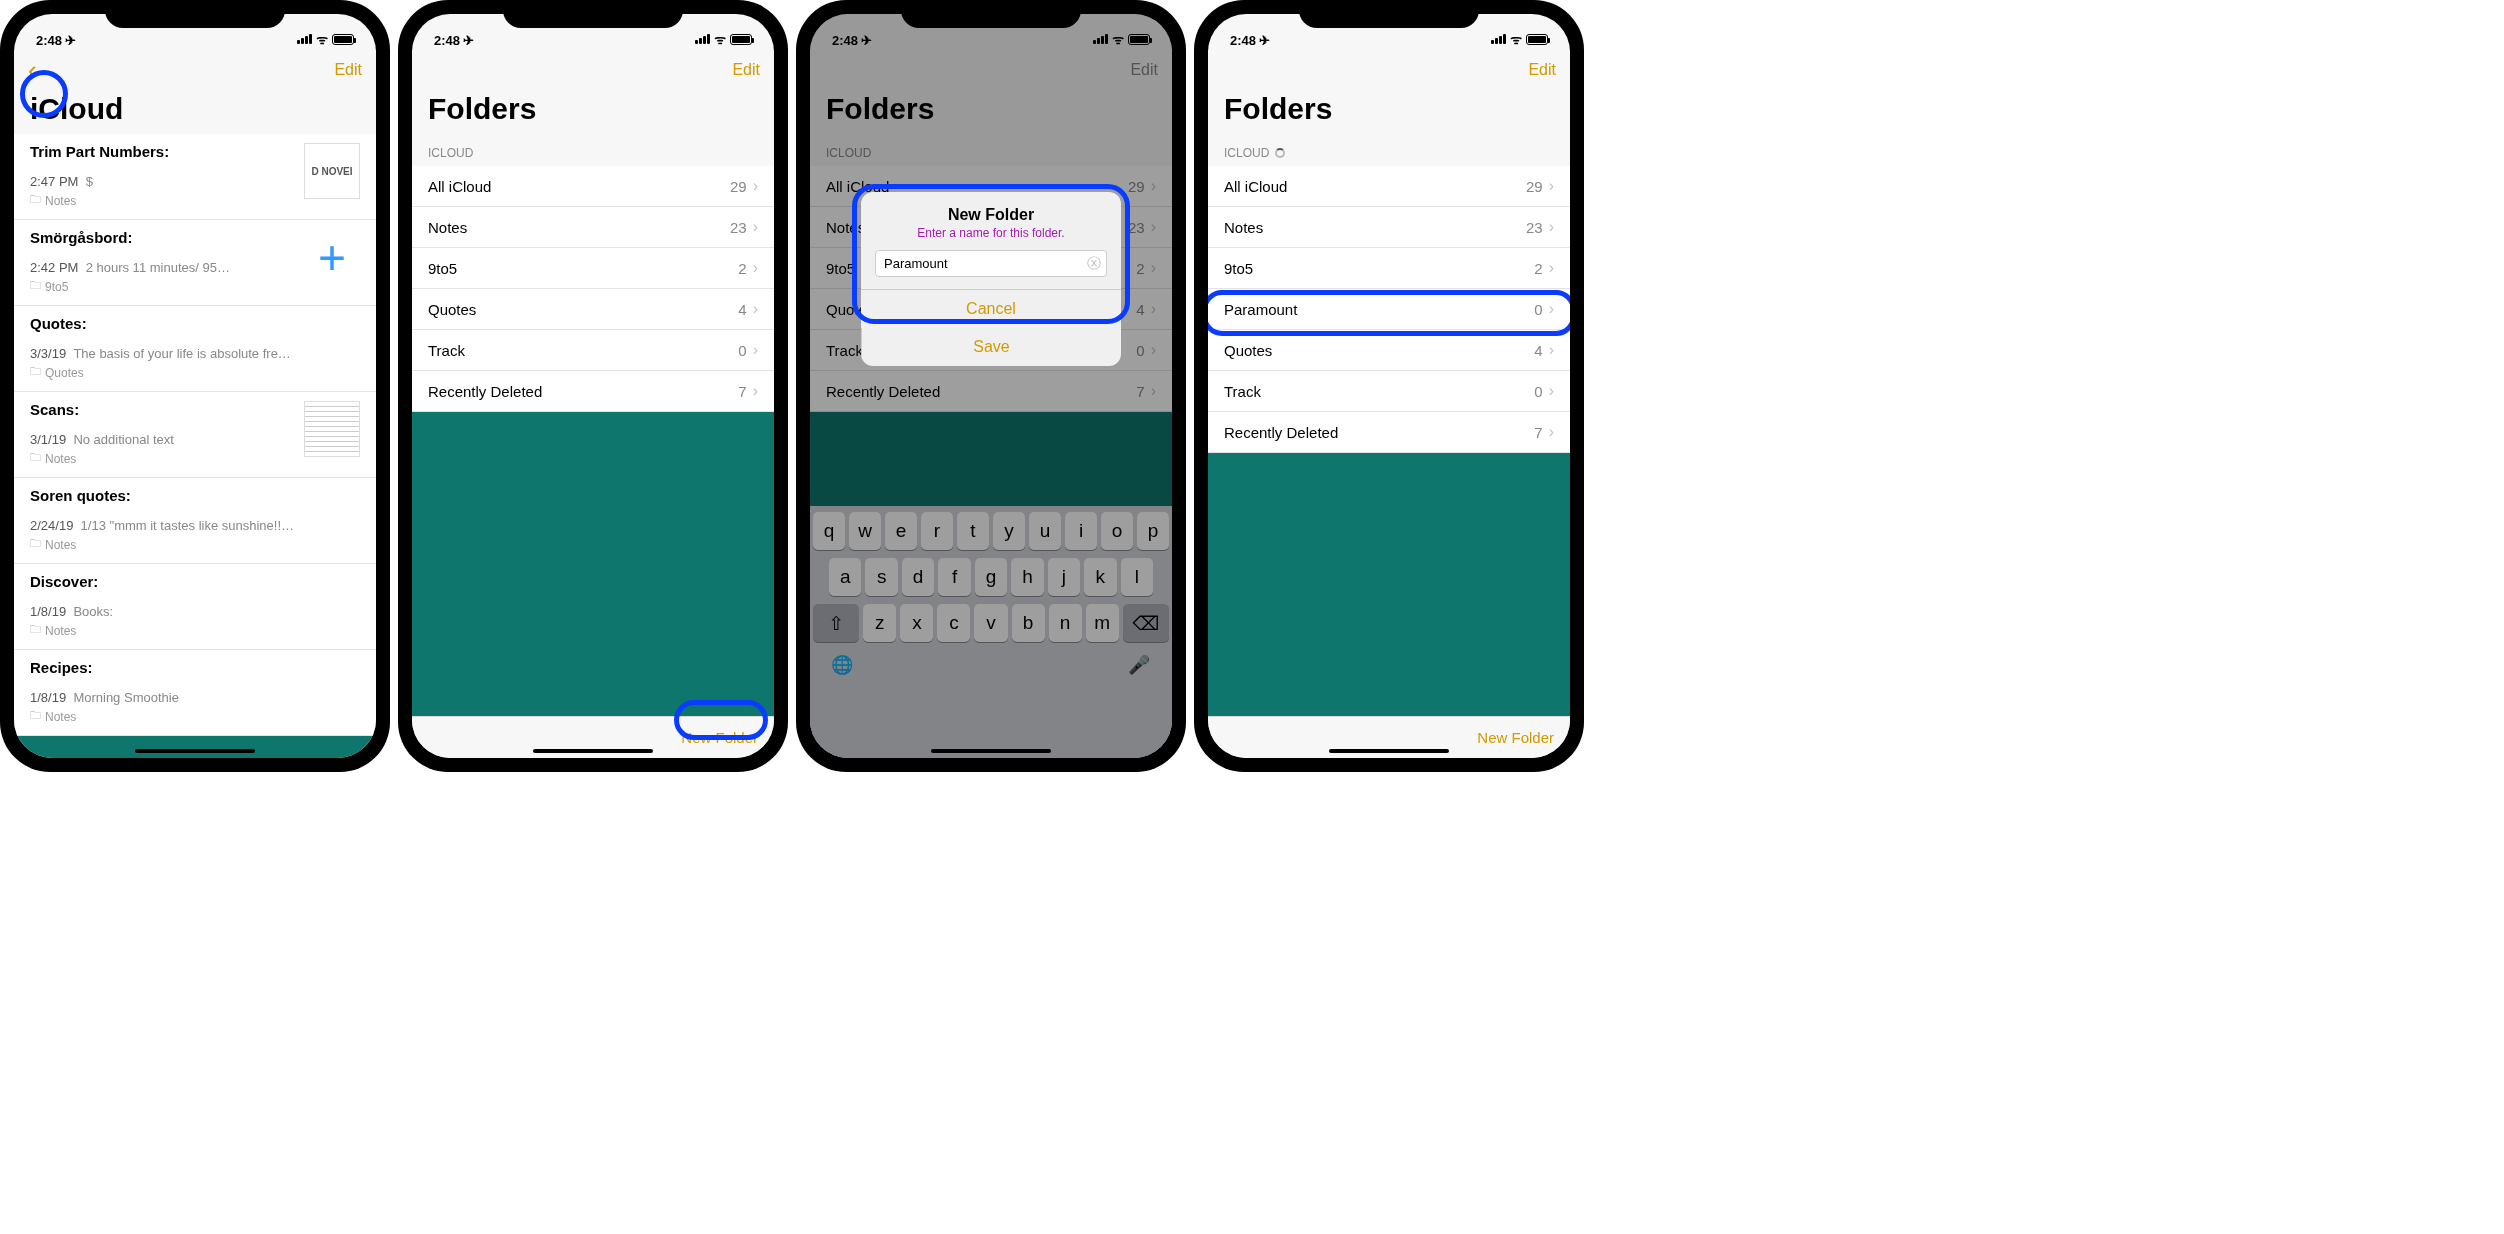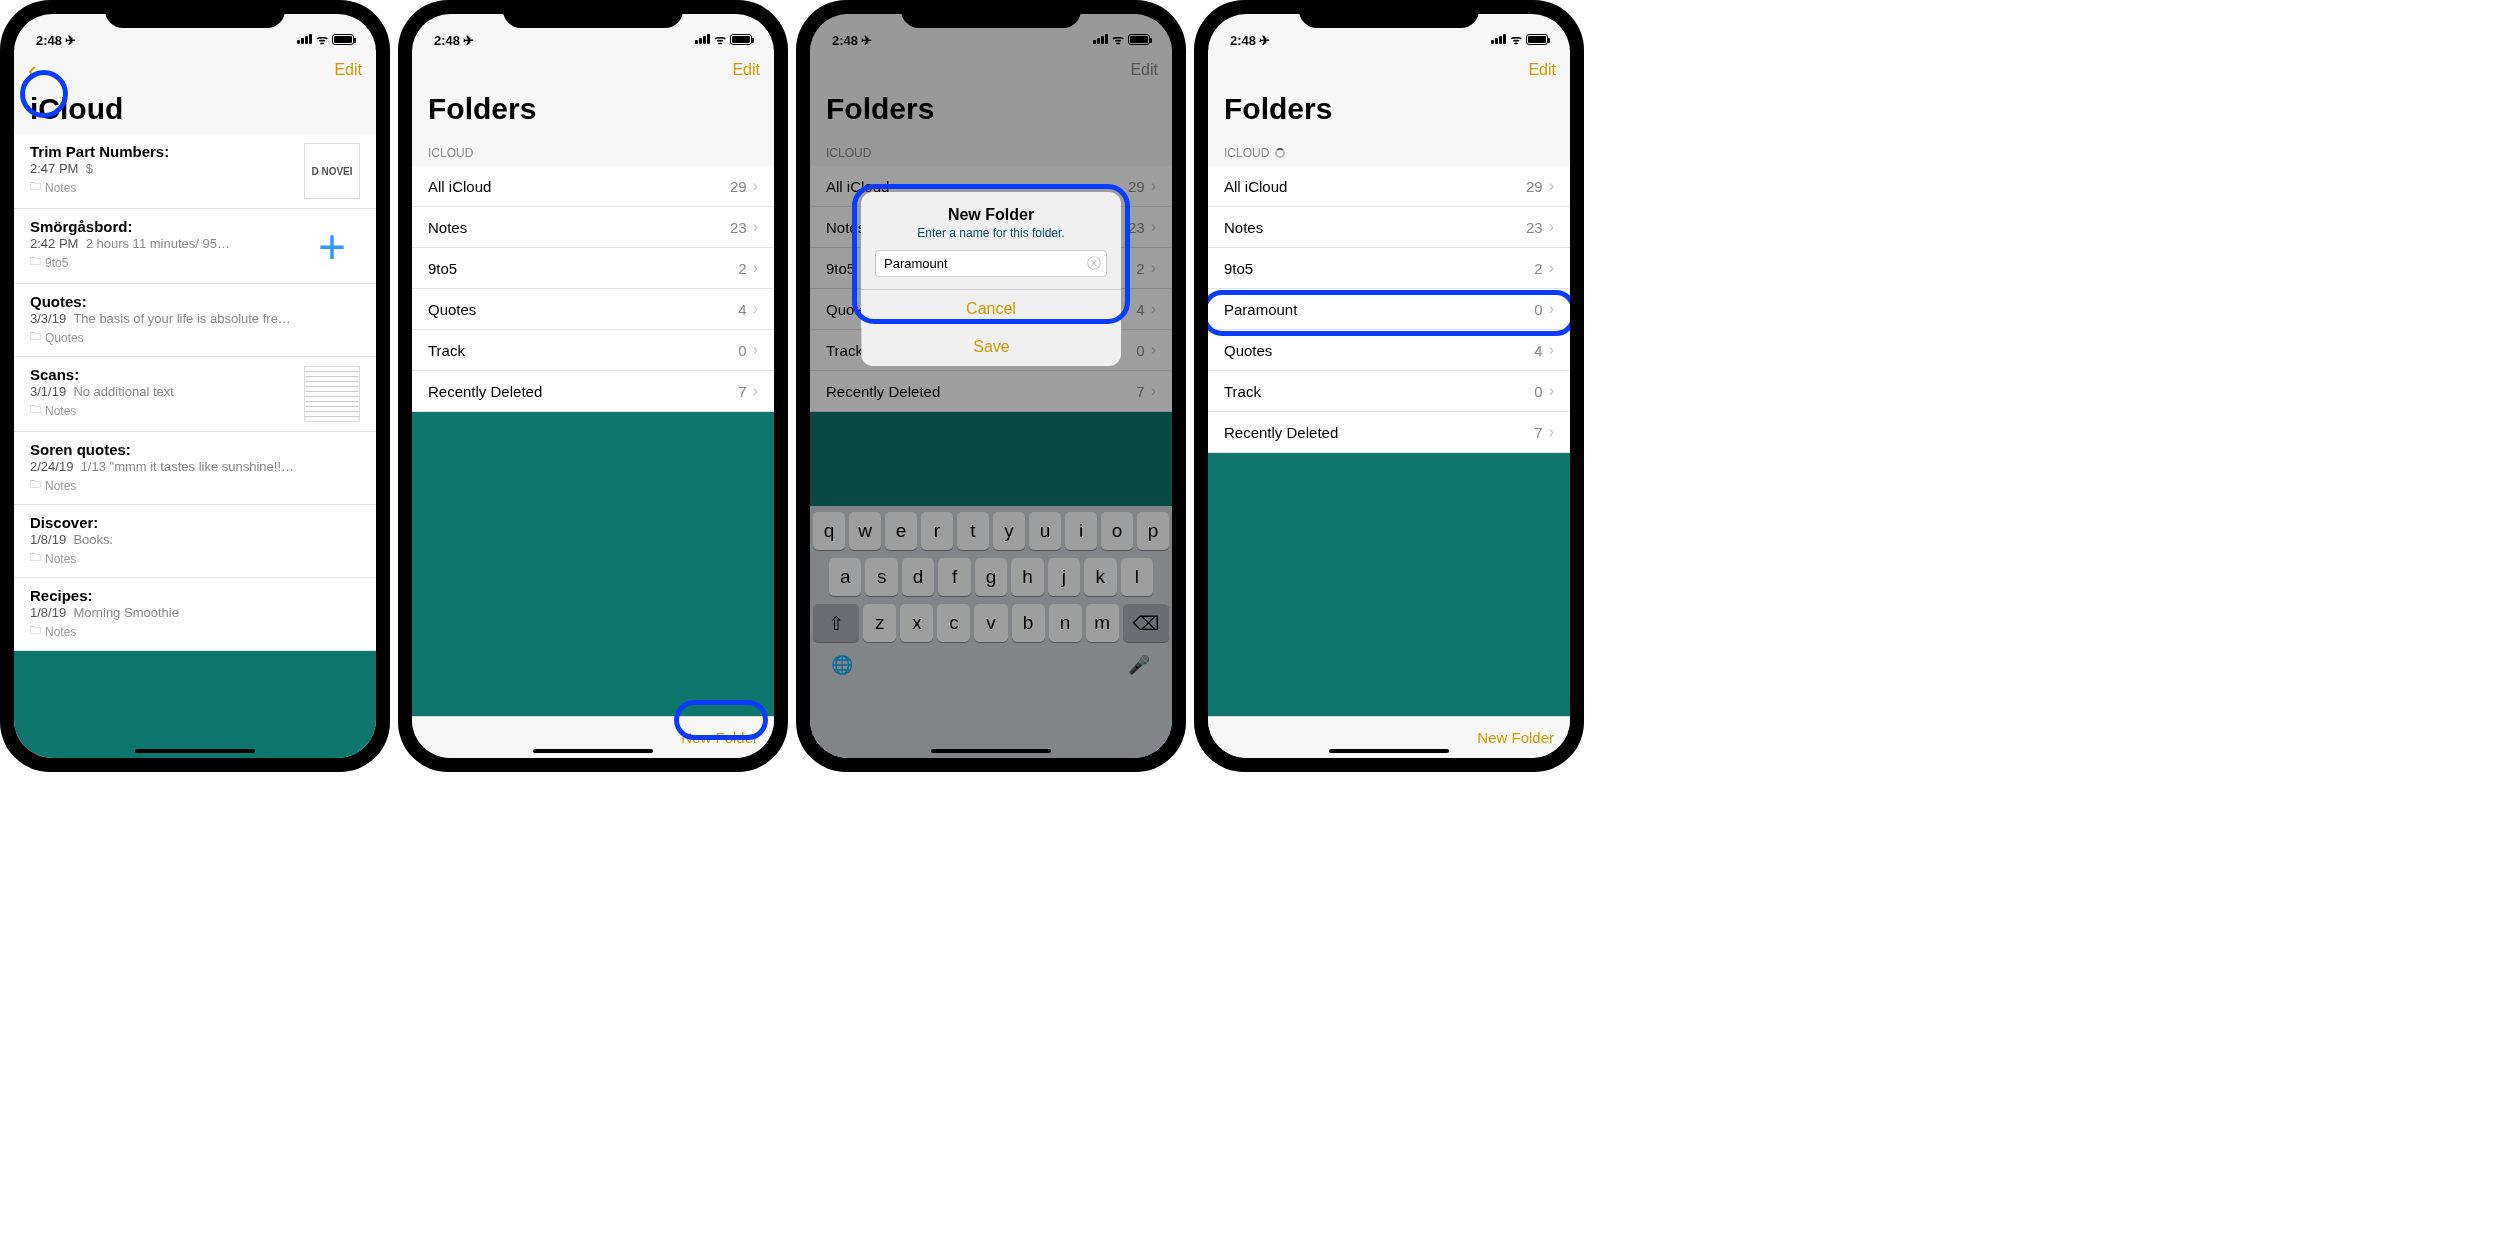--- a/index.html
+++ b/index.html
@@ -56,21 +56,21 @@
 .nav-back { color: #d19a00; font-size: 26px; font-weight: 300; }
 .nav-edit { color: #d19a00; font-size: 16px; }
 
 .page-title { font-size: 30px; font-weight: 700; padding: 2px 16px 8px; color:#000; background:#f7f7f7;}
 .section-header { font-size: 12px; color: #8a8a8a; padding: 12px 16px 6px; text-transform: uppercase; display:flex; align-items:center; gap:6px;}
 
 .list { flex: 1; overflow-y: auto; background:#0f766e;}
 .note-row { padding: 9px 16px; border-bottom: 1px solid #e3e3e3; display:flex; gap:10px; background:#fff; }
 .note-body { flex:1; min-width:0; }
 .note-title { font-size: 15px; font-weight: 600; color:#000; white-space:nowrap; overflow:hidden; text-overflow:ellipsis;}
-.note-sub { font-size: 13px; color:#888; white-space:nowrap; overflow:hidden; text-overflow:ellipsis; margin-top:1px;}
+.note-sub { font-size: 13px; color:#888; white-space:nowrap; overflow:hidden; text-overflow:ellipsis; margin-top:14px;}
 .note-sub .time{ color:#555;}
 .note-folder { font-size: 12px; color:#999; display:flex; align-items:center; gap:4px; margin-top:2px;}
 .note-thumb { width:56px; height:56px; background:#fff; border:1px solid #ddd; flex-shrink:0; display:flex; align-items:center; justify-content:center; font-size:10px; font-weight:700; color:#555; overflow:hidden;}
 .note-thumb.plus{ color:#3399ff; font-size:48px; font-weight:200; border:none;}
 .note-thumb.doc{ background: repeating-linear-gradient(#fff, #fff 4px, #ccc 4px, #ccc 5px); }
 
 .folder-row { padding: 11px 16px; border-bottom: 1px solid #e3e3e3; display:flex; align-items:center; justify-content:space-between; background:#fff; border-top:1px solid #e3e3e3; margin-top:-1px;}
 .folder-name { font-size: 15px; color:#000;}
 .folder-count { font-size: 15px; color:#888; display:flex; align-items:center; gap:6px;}
 .chev { color:#c4c4c4; font-size: 16px;}
@@ -93,21 +93,21 @@
   position:absolute; border:5px solid #0a3cff; border-radius: 30px; pointer-events:none; z-index:200;
 }
 
 .dim-overlay { position:absolute; inset:0; background:rgba(0,0,0,0.38); z-index:50;}
 .alert {
   position:absolute; left:50%; top:178px; transform:translateX(-50%);
   width:260px; background:#f0f0f0; border-radius:12px; z-index:60;
   overflow:hidden;
 }
 .alert-title { font-size:16px; font-weight:600; text-align:center; padding:14px 14px 2px;}
-.alert-msg { font-size:12px; text-align:center; color:#0c4a6e; padding:0 14px 10px;}
+.alert-msg { font-size:12px; text-align:center; color:#a21caf; padding:0 14px 10px;}
 .alert-input { margin:0 14px 12px; position:relative;}
 .alert-input input { width:100%; padding:5px 26px 5px 8px; border:1px solid #ccc; border-radius:4px; font-size:13px; background:#fff;}
 .alert-input .clear { position:absolute; right:6px; top:50%; transform:translateY(-50%); color:#bbb; font-size:14px;}
 .alert-buttons { display:flex; border-top:1px solid #ccc;flex-direction:column;}
 .alert-buttons div { flex:1; text-align:center; padding:10px 0; font-size:16px; color:#d19a00;}
 .alert-buttons div+div { border-left:1px solid #ccc;}
 
 .keyboard { position:absolute; bottom:0; left:0; right:0; height:252px; background:#d2d5da; z-index:40; padding:6px 3px 4px; display:flex; flex-direction:column; gap:8px;}
 .kb-row { display:flex; gap:4px; justify-content:center;}
 .key { background:#fff; border-radius:5px; box-shadow:0 1px 0 #888; height:38px; flex:1; display:flex; align-items:center; justify-content:center; font-size:19px; color:#000;}

